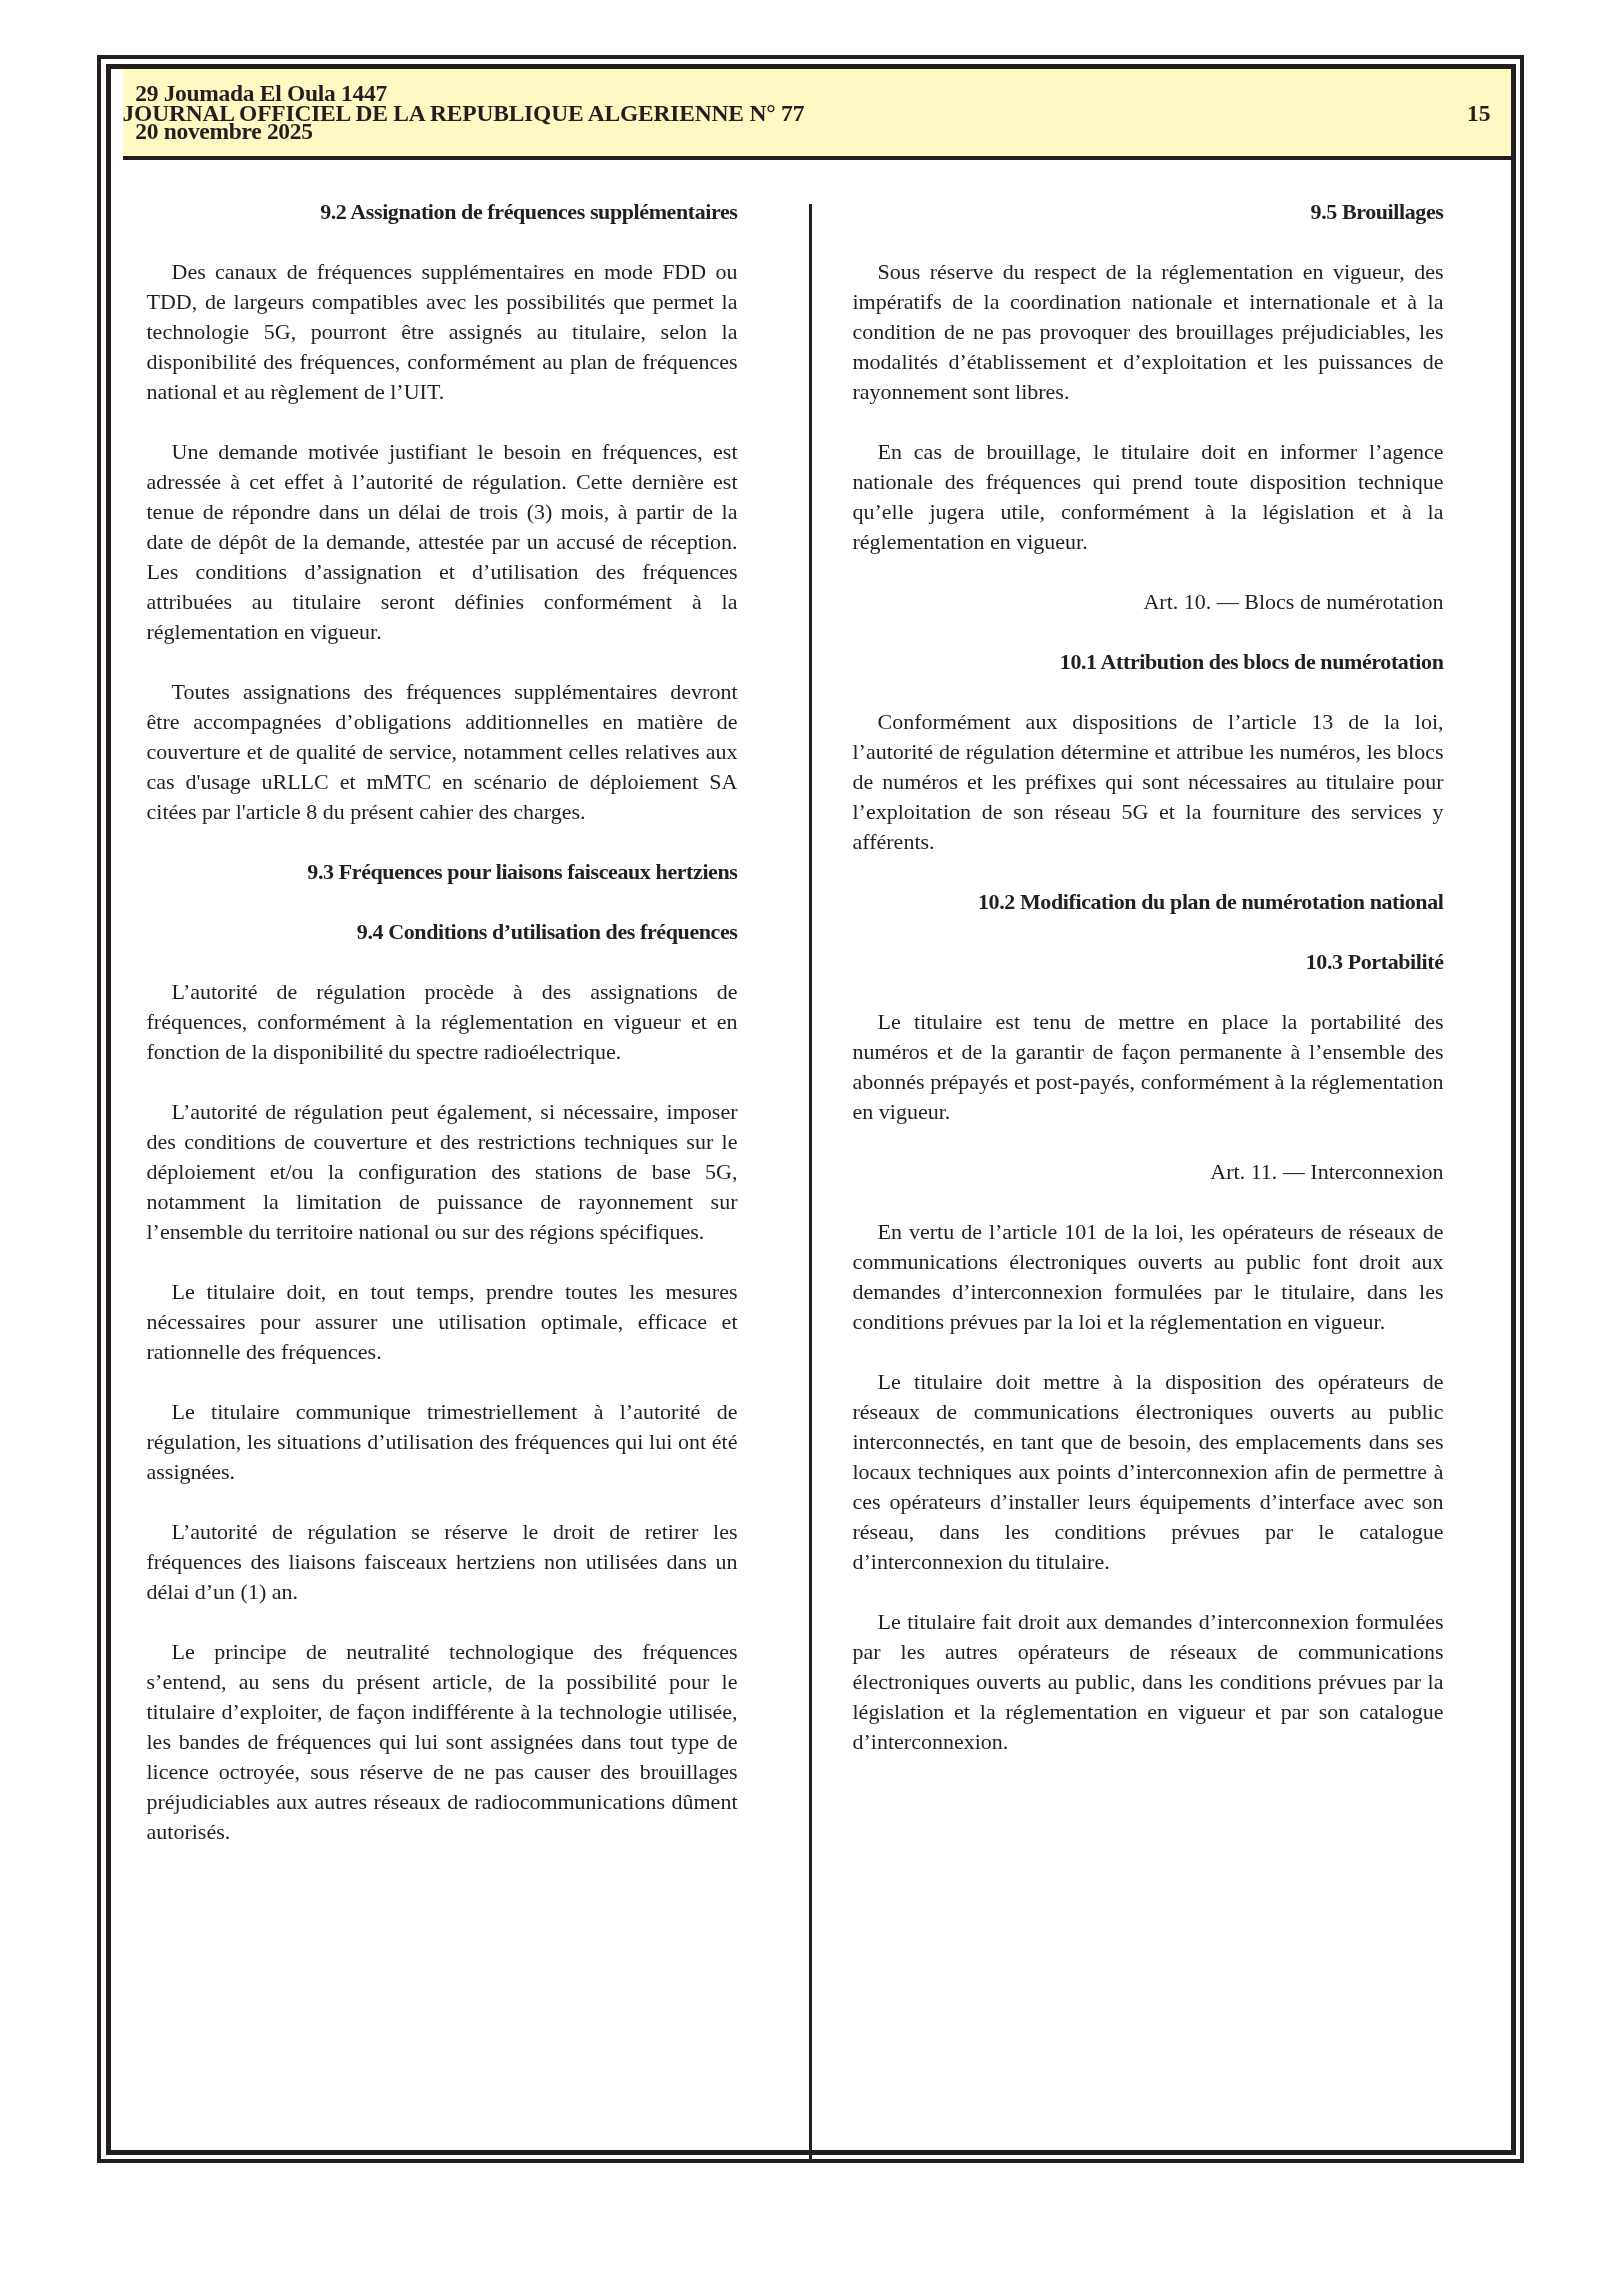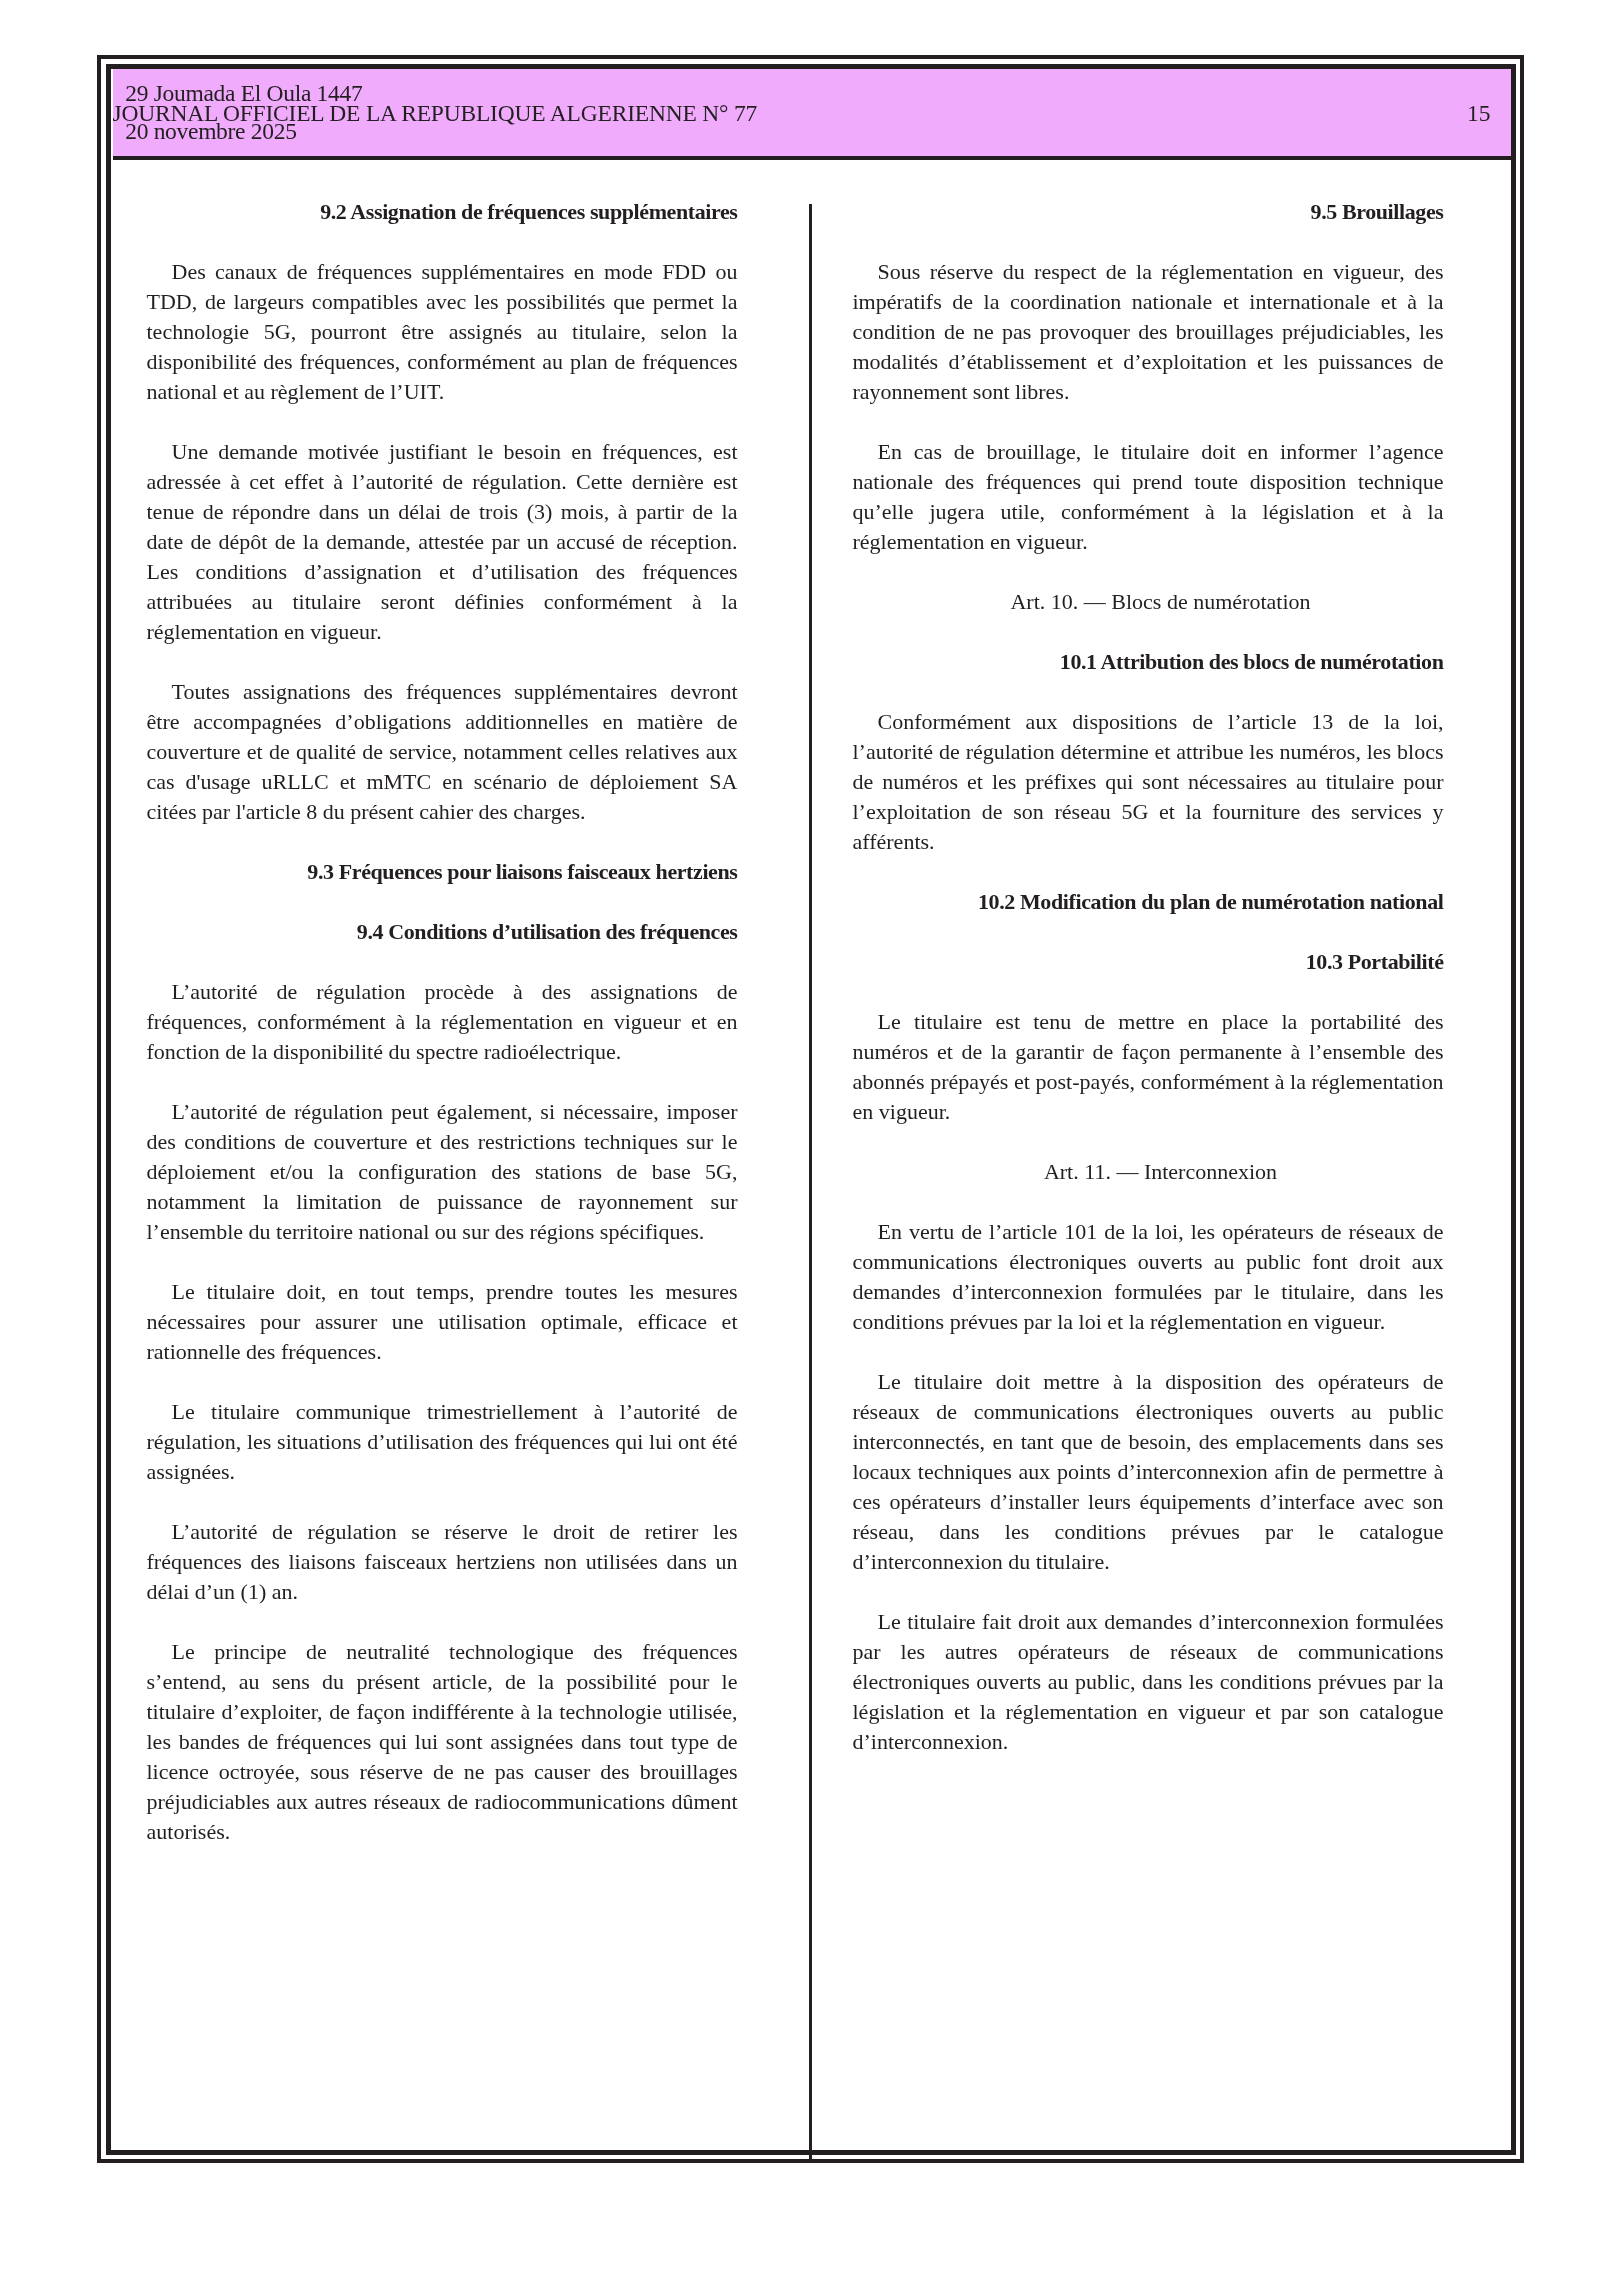--- a/index.html
+++ b/index.html
@@ -15,27 +15,27 @@
   }
   .inner-frame {
     position: absolute;
     left: 4.5px; top: 4.5px; right: 4.5px; bottom: 4.5px;
     box-sizing: border-box;
     border: 5.4px solid #231f20;
     background: #ffffff;
   }
   .header {
     position: absolute;
-    left: 2px; top: 0; right: 0;
+    left: 12px; top: 0; right: 0;
     height: 87px;
-    background: #f0abfc;
+    background: #fef9c3;
     border-bottom: 4.5px solid #231f20;
     font-family: "Liberation Serif", "DejaVu Serif", serif;
     color: #231f20;
-    font-weight: normal;
+    font-weight: bold;
   }
   .header .date-block {
     position: absolute;
     left: 12.7px; top: 5.4px;
     font-size: 23.5px;
     line-height: 38px;
     letter-spacing: -0.3px;
   }
   .header .journal-title {
     position: absolute;
@@ -76,21 +76,21 @@
     padding-left: 25px;
     font-size: 22px;
     font-weight: bold;
     line-height: 30px;
     letter-spacing: -0.4px;
     text-align: right;
   }
   .column .article {
     margin: 9px 0 30px 0;
     padding-left: 25px;
-    text-align: center;
+    text-align: right;
   }
 </style>
 </head>
 <body>
 
 <div class="outer-frame">
   <div class="inner-frame">
 
     <div class="header">
       <div class="date-block">

